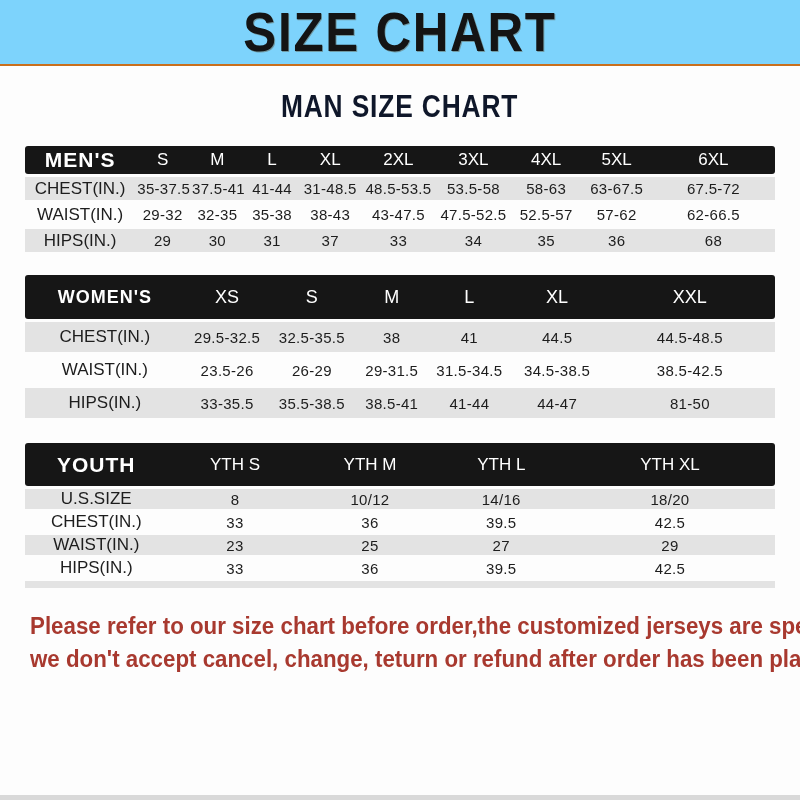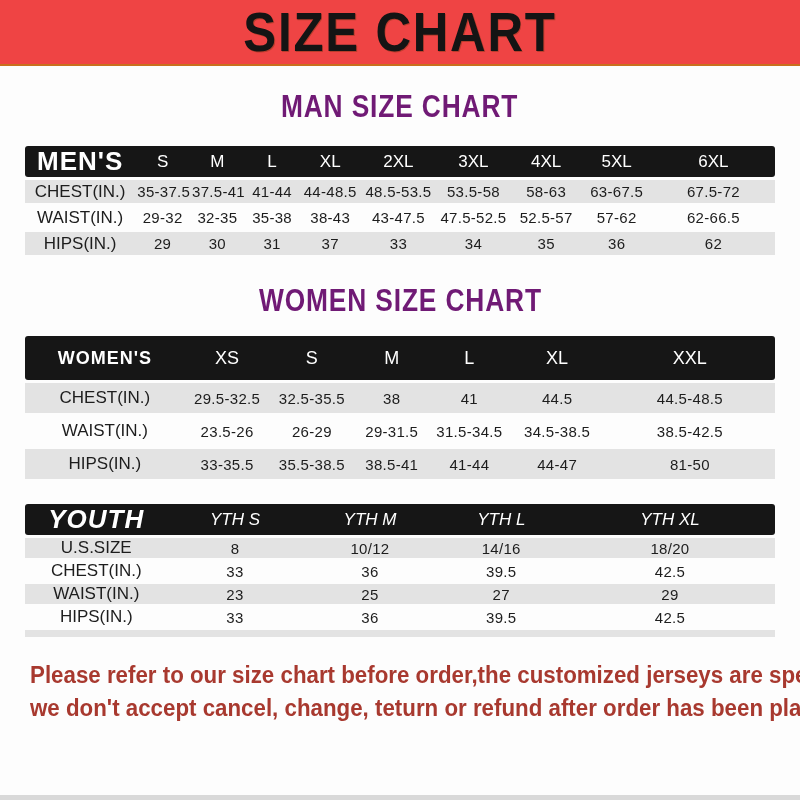--- a/index.html
+++ b/index.html
@@ -6,35 +6,35 @@
   body{
     width:800px;height:800px;
     background:#fdfdfd;
     font-family:"Liberation Sans","DejaVu Sans",sans-serif;
     position:relative;
     overflow:hidden;
   }
   
   .banner{
     width:100%;height:64px;
-    background:#ef4444;
+    background:#7dd3fc;
     border-bottom:2px solid #c96f1d;
     display:flex;align-items:center;justify-content:center;
   }
   .banner-title{
     display:inline-block;
     font-size:56px;font-weight:bold;color:#141414;
     letter-spacing:2px;line-height:1;
     transform:scaleX(.88);transform-origin:center;
     text-shadow:1px 1px 0 rgba(90,50,0,.35);
   }
   
   .section-heading{
     margin:4px;text-align:center;
-    font-size:31px;font-weight:bold;color:#701a75;line-height:1;
+    font-size:31px;font-weight:bold;color:#0f172a;line-height:1;
   }
   .section-heading .condensed{
     display:inline-block;transform:scaleX(.85);transform-origin:center;
     letter-spacing:1px;
   }
   .sh-men{margin-top:25px;}
   .sh-women{margin-top:27px;}
   .sh-youth{margin-top:35px;}
   
   .table-wrap{margin:0 25px;}
@@ -47,33 +47,33 @@
   }
   table.size-table th, table.size-table td{
     padding:0 2px;text-align:center;vertical-align:middle;
     white-space:nowrap;overflow:hidden;
   }
   tr.head th{
     background:#161616;color:#fff;font-weight:normal;
     font-size:17px;
   }
   tr.head th.corner{
-    font-weight:bold;font-size:26px;letter-spacing:1px;text-align:center;
+    font-weight:bold;font-size:21px;letter-spacing:1px;text-align:center;
   }
   tr.head th:first-child{border-radius:3px 0 0 3px;}
   tr.head th:last-child{border-radius:0 3px 3px 0;text-align:center;}
   td.rowlabel{font-size:17px;color:#1d1d1d;}
   td.val{font-size:15px;color:#1d1d1d;letter-spacing:.3px;}
   tr.gray td{background:#E3E3E3;}
   tr.white td{background:#fdfdfd;}
   .t-men tr.head th{height:28px;}
   .t-men td{height:23px;}
   .t-women tr.head th{height:44px;font-size:18px;}
   .t-women td{height:30px;}
-  .t-youth tr.head th{height:30px;font-style:italic;}
+  .t-youth tr.head th{height:43px;}
   .t-youth td{height:15px;}
   .after-strip{height:7px;background:#E3E3E3;margin:0 25px;}
   
   .note{margin:22px 0 0 0;padding-left:30px;}
   .note p{
     margin:0;color:#A8392F;
     font-size:23px;font-weight:bold;line-height:1.45;
     transform:scaleX(.97);transform-origin:left;
     white-space:nowrap;
   }
@@ -118,21 +118,21 @@
             <th>5XL</th>
             <th>6XL</th>
           </tr>
         </thead>
         <tbody>
           <tr class="gray">
             <td class="rowlabel">CHEST(IN.)</td>
             <td class="val">35-37.5</td>
             <td class="val">37.5-41</td>
             <td class="val">41-44</td>
-            <td class="val">44-48.5</td>
+            <td class="val">31-48.5</td>
             <td class="val">48.5-53.5</td>
             <td class="val">53.5-58</td>
             <td class="val">58-63</td>
             <td class="val">63-67.5</td>
             <td class="val">67.5-72</td>
           </tr>
           <tr class="white">
             <td class="rowlabel">WAIST(IN.)</td>
             <td class="val">29-32</td>
             <td class="val">32-35</td>
@@ -147,27 +147,26 @@
           <tr class="gray">
             <td class="rowlabel">HIPS(IN.)</td>
             <td class="val">29</td>
             <td class="val">30</td>
             <td class="val">31</td>
             <td class="val">37</td>
             <td class="val">33</td>
             <td class="val">34</td>
             <td class="val">35</td>
             <td class="val">36</td>
-            <td class="val">62</td>
+            <td class="val">68</td>
           </tr>
         </tbody>
       </table>
     </div>
 
-  <h2 class="section-heading sh-women"><span class="condensed">WOMEN SIZE CHART</span></h2>
   <div class="table-wrap tw-women">
       <table class="size-table t-women">
         <colgroup>
           <col style="width: 21.3%;">
           <col style="width: 11.3%;">
           <col style="width: 11.3%;">
           <col style="width: 10%;">
           <col style="width: 10.7%;">
           <col style="width: 12.7%;">
           <col style="width: 22.7%;">

